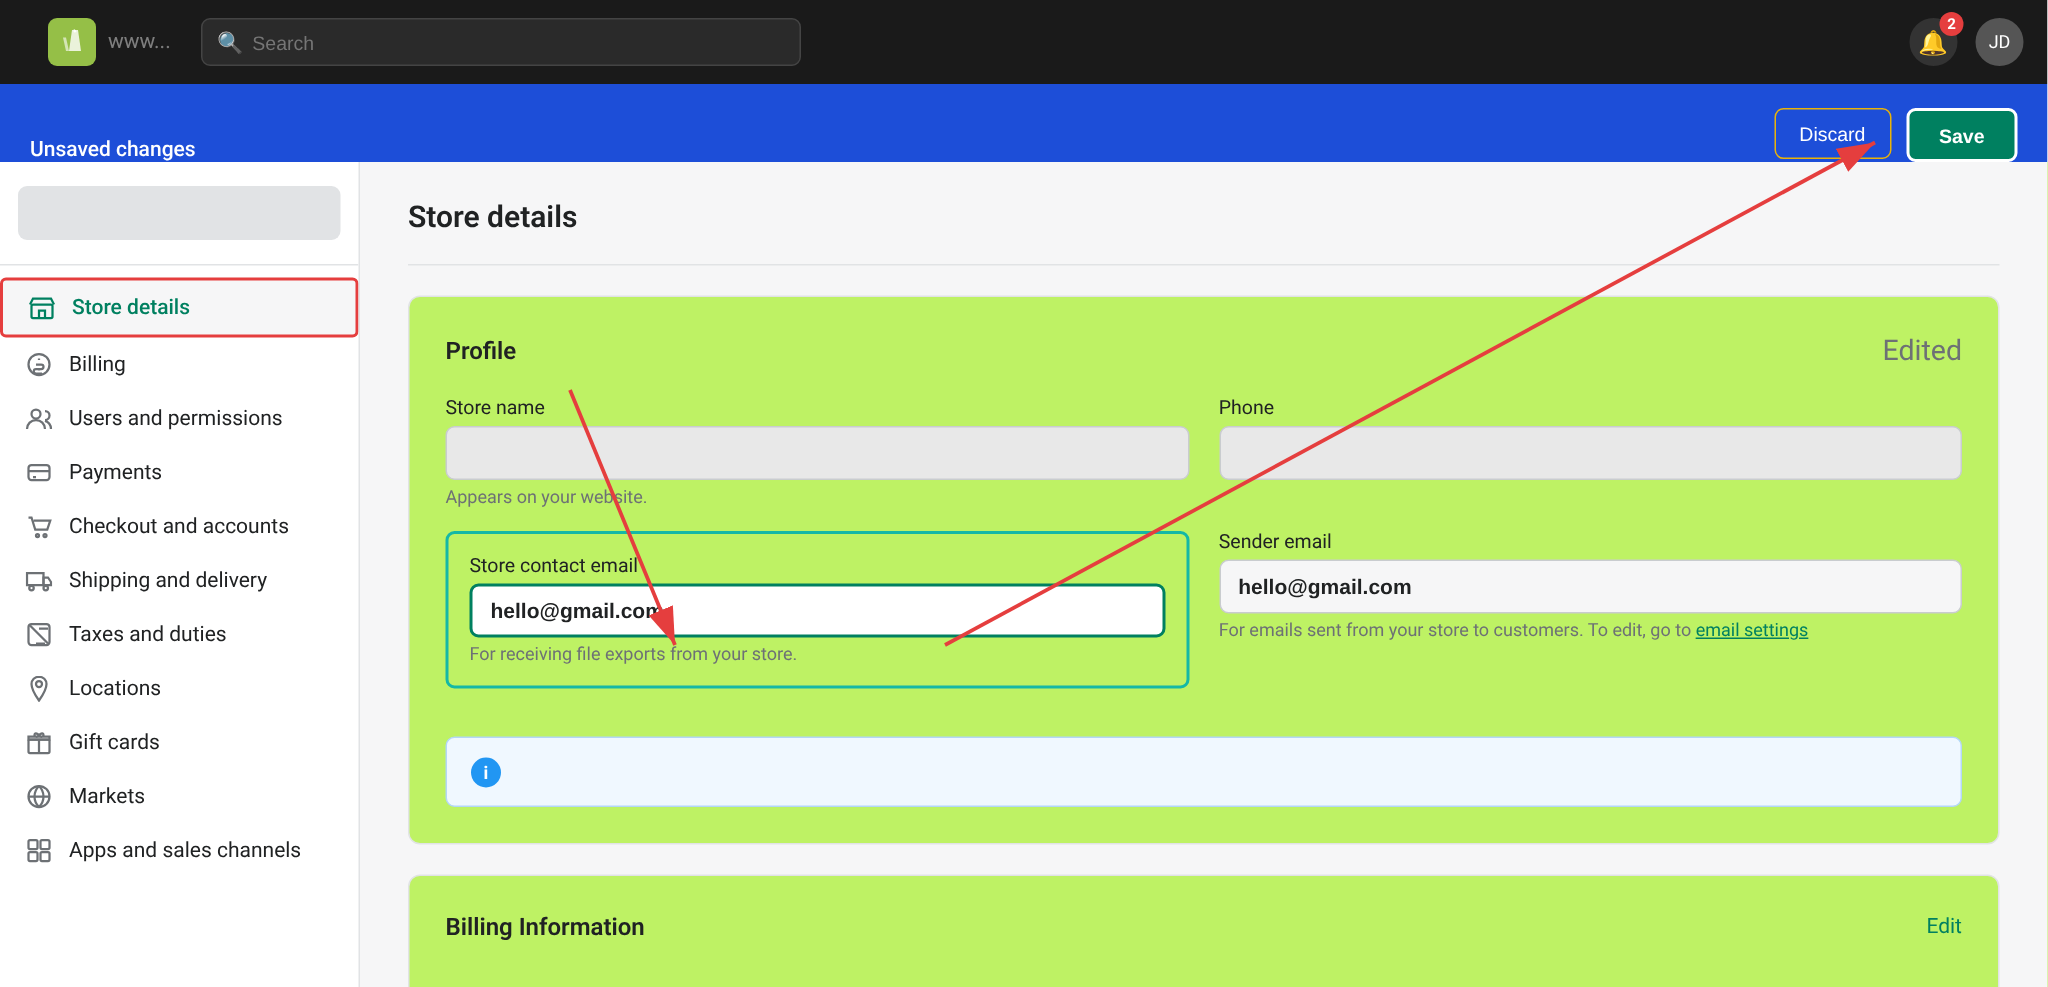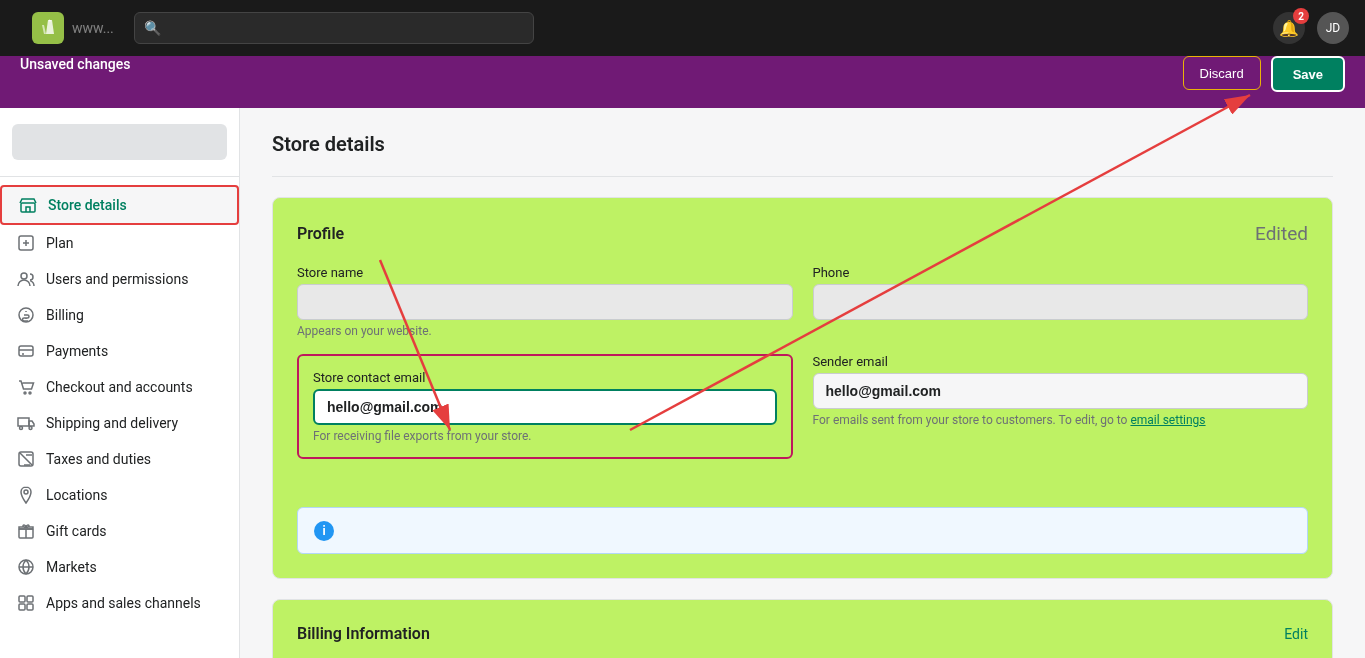--- a/index.html
+++ b/index.html
@@ -55,22 +55,22 @@
     }
     .avatar-btn {
       width: 32px; height: 32px; background: #555; border-radius: 50%;
       display: flex; align-items: center; justify-content: center; cursor: pointer;
       font-size: 12px; color: white;
     }
 
     
     .unsaved-bar {
       height: 52px;
-      background: #701a75;
-      display: flex; align-items: flex-start;
+      background: #1d4ed8;
+      display: flex; align-items: flex-end;
       padding: 0 20px;
       position: relative;
       z-index: 9;
     }
     .unsaved-label {
       color: #ffffff; font-size: 14px; font-weight: 500;
     }
     .unsaved-actions {
       margin-left: auto; display: flex; gap: 10px;
     }
@@ -164,24 +164,24 @@
       outline: none;
       font-weight: bold;
     }
     .form-input.active-input {
       background: #fff; color: #202223; border: 2px solid #008060;
     }
     .form-hint { font-size: 12px; color: #6d7175; margin-top: 4px; }
 
     
     .contact-email-section {
-      border: 2px solid #be185d;
+      border: 2px solid #14b8a6;
       border-radius: 6px;
       padding: 14px;
-      margin-bottom: 32px;
+      margin-bottom: 16px;
     }
 
     
     .sender-email-group { flex: 1; }
     .form-input.disabled-input {
       background: #f6f6f7; color: #202223;
     }
     .email-settings-link { color: #008060; text-decoration: underline; cursor: pointer; }
 
     
@@ -220,20 +220,21 @@
       <svg width="20" height="20" viewBox="0 0 20 20" fill="none">
         <path d="M13 3c-.3-.8-1-1.4-1.8-1.5l-.2 1.5c.4.1.7.4.8.8L13 3z" fill="#fff"></path>
         <path d="M10 2L8 16h8L14 2H10z" fill="#fff" opacity="0.8"></path>
         <path d="M8 16l-2-9H4l2 9h2z" fill="#fff" opacity="0.6"></path>
       </svg>
     </div>
     <span class="store-name-nav">www...</span>
   </div>
   <div class="search-bar">
     <span style="color:#888;">🔍</span>
+    <input type="text" placeholder="Search" style="">
   </div>
   <div class="nav-right">
     <div class="nav-icon-btn">
       <span style="color:#aaa; font-size:16px;">🔔</span>
       <span class="badge">2</span>
     </div>
     <div class="avatar-btn">
       <span>JD</span>
     </div>
   </div>
@@ -257,49 +258,40 @@
       <span class="sidebar-icon">
         <svg width="18" height="18" viewBox="0 0 18 18" fill="none" stroke="#008060" stroke-width="1.5">
           <rect x="2" y="7" width="14" height="9" rx="1"></rect>
           <path d="M1 7l2-4h12l2 4"></path>
           <path d="M7 16v-5h4v5"></path>
         </svg>
       </span>
       <span class="sidebar-label">Store details</span>
     </div>
 
-    <div class="sidebar-item">
-      <span class="sidebar-icon">
-        <svg width="18" height="18" viewBox="0 0 18 18" fill="none" stroke="#6d7175" stroke-width="1.5">
-          <rect x="2" y="2" width="14" height="14" rx="2"></rect>
-          <path d="M6 9h6M9 6v6"></path>
-        </svg>
-      </span>
-      <span class="sidebar-label">Plan</span>
+
+    <div class="sidebar-item">
+      <span class="sidebar-icon">
+        <svg width="18" height="18" viewBox="0 0 18 18" fill="none" stroke="#6d7175" stroke-width="1.5">
+          <circle cx="9" cy="9" r="7"></circle>
+          <path d="M9 5v1m0 6v1m-2-4h3.5a1.5 1.5 0 0 1 0 3H7a1.5 1.5 0 0 0 0 3H11"></path>
+        </svg>
+      </span>
+      <span class="sidebar-label">Billing</span>
     </div>
 
     <div class="sidebar-item">
       <span class="sidebar-icon">
         <svg width="18" height="18" viewBox="0 0 18 18" fill="none" stroke="#6d7175" stroke-width="1.5">
           <circle cx="7" cy="6" r="3"></circle>
           <path d="M1 16c0-3.3 2.7-6 6-6s6 2.7 6 6"></path>
           <path d="M13 4a3 3 0 0 1 0 6M17 16c0-2.5-1.7-4.6-4-5.4"></path>
         </svg>
       </span>
       <span class="sidebar-label">Users and permissions</span>
-    </div>
-
-    <div class="sidebar-item">
-      <span class="sidebar-icon">
-        <svg width="18" height="18" viewBox="0 0 18 18" fill="none" stroke="#6d7175" stroke-width="1.5">
-          <circle cx="9" cy="9" r="7"></circle>
-          <path d="M9 5v1m0 6v1m-2-4h3.5a1.5 1.5 0 0 1 0 3H7a1.5 1.5 0 0 0 0 3H11"></path>
-        </svg>
-      </span>
-      <span class="sidebar-label">Billing</span>
     </div>
 
     <div class="sidebar-item">
       <span class="sidebar-icon">
         <svg width="18" height="18" viewBox="0 0 18 18" fill="none" stroke="#6d7175" stroke-width="1.5">
           <rect x="2" y="4" width="14" height="10" rx="2"></rect>
           <path d="M2 8h14"></path>
           <path d="M5 12h2"></path>
         </svg>
       </span>

